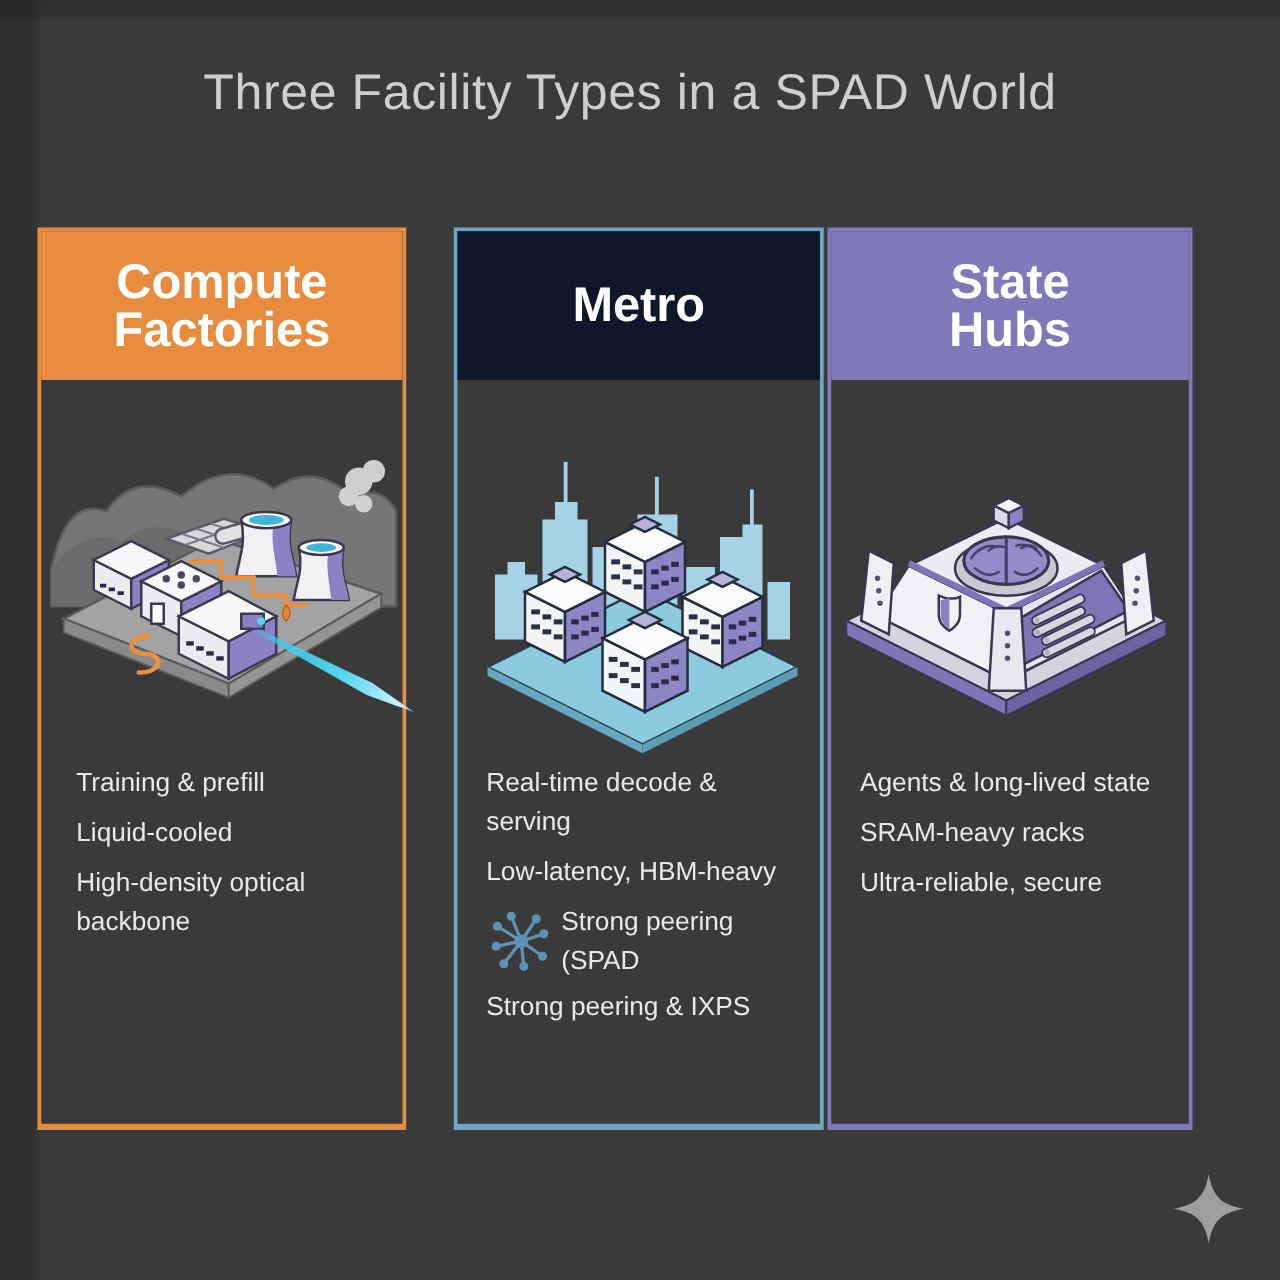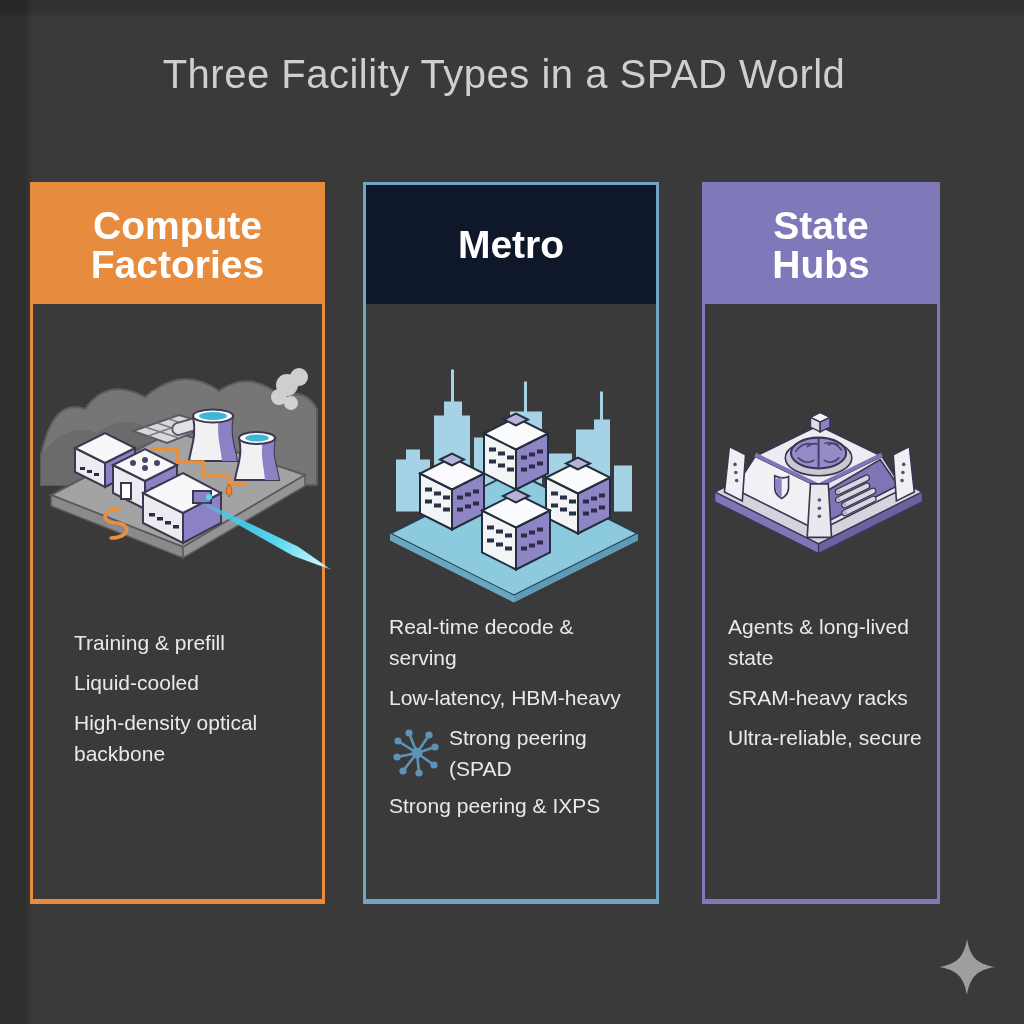--- a/index.html
+++ b/index.html
@@ -14,37 +14,37 @@
   .title{
     position:absolute;top:52px;left:0;width:1008px;text-align:center;
     font-size:40px;font-weight:400;color:#cfcfcf;letter-spacing:.5px;
   }
   .panel{
     position:absolute;top:182px;height:722px;box-sizing:border-box;
     border-style:solid;border-width:3px 3px 5px 3px;background:transparent;
   }
   .panel.p1{left:30px;width:295px;border-color:#E78B3E;}
   .panel.p2{left:363px;width:296px;border-color:#6FA4C2;}
-  .panel.p3{left:702px;width:238px;border-color:#7F78B9;}
+  .panel.p3{left:662px;width:292px;border-color:#7F78B9;}
   .panel-header{
     height:119px;display:flex;flex-direction:column;align-items:center;justify-content:center;
     color:#ffffff;font-weight:700;font-size:39px;line-height:39px;text-align:center;
   }
   .p1 .panel-header{background:#E78B3E;}
   .p2 .panel-header{background:#0f172a;}
   .p3 .panel-header{background:#7F78B9;}
   .illus{position:absolute;left:0;width:100%;}
   .p1 .illus{top:150px;height:272px;}
   .p2 .illus{top:155px;height:265px;}
   .p3 .illus{top:170px;height:235px;}
   .bullets{
     position:absolute;top:426px;left:0;right:0;
     color:#e9e9e9;font-size:21px;
   }
-  .p1 .bullets{padding-left:41px;padding-right:14px;margin-top:16px;}
+  .p1 .bullets{padding-left:28px;padding-right:14px;}
   .p2 .bullets{padding-left:23px;padding-right:10px;}
   .p3 .bullets{padding-left:23px;padding-right:10px;}
   .bullet{line-height:31px;margin-bottom:9px;}
   .icon-row{display:flex;align-items:center;margin:2px 0 6px 0;}
   .icon-row .net-icon{flex:0 0 auto;width:56px;height:56px;margin-right:4px;}
   .beam{
     position:absolute;left:201px;top:496px;width:152px;height:12px;
     transform:rotate(27.5deg);transform-origin:0 50%;z-index:6;
     background:linear-gradient(to right, rgba(61,200,232,0), rgba(61,200,232,.75) 18%, #55d6f0 55%, #c9f4ff 88%, rgba(201,244,255,0));
     clip-path:polygon(0 38%, 70% 6%, 97% 50%, 70% 94%, 0 62%);

